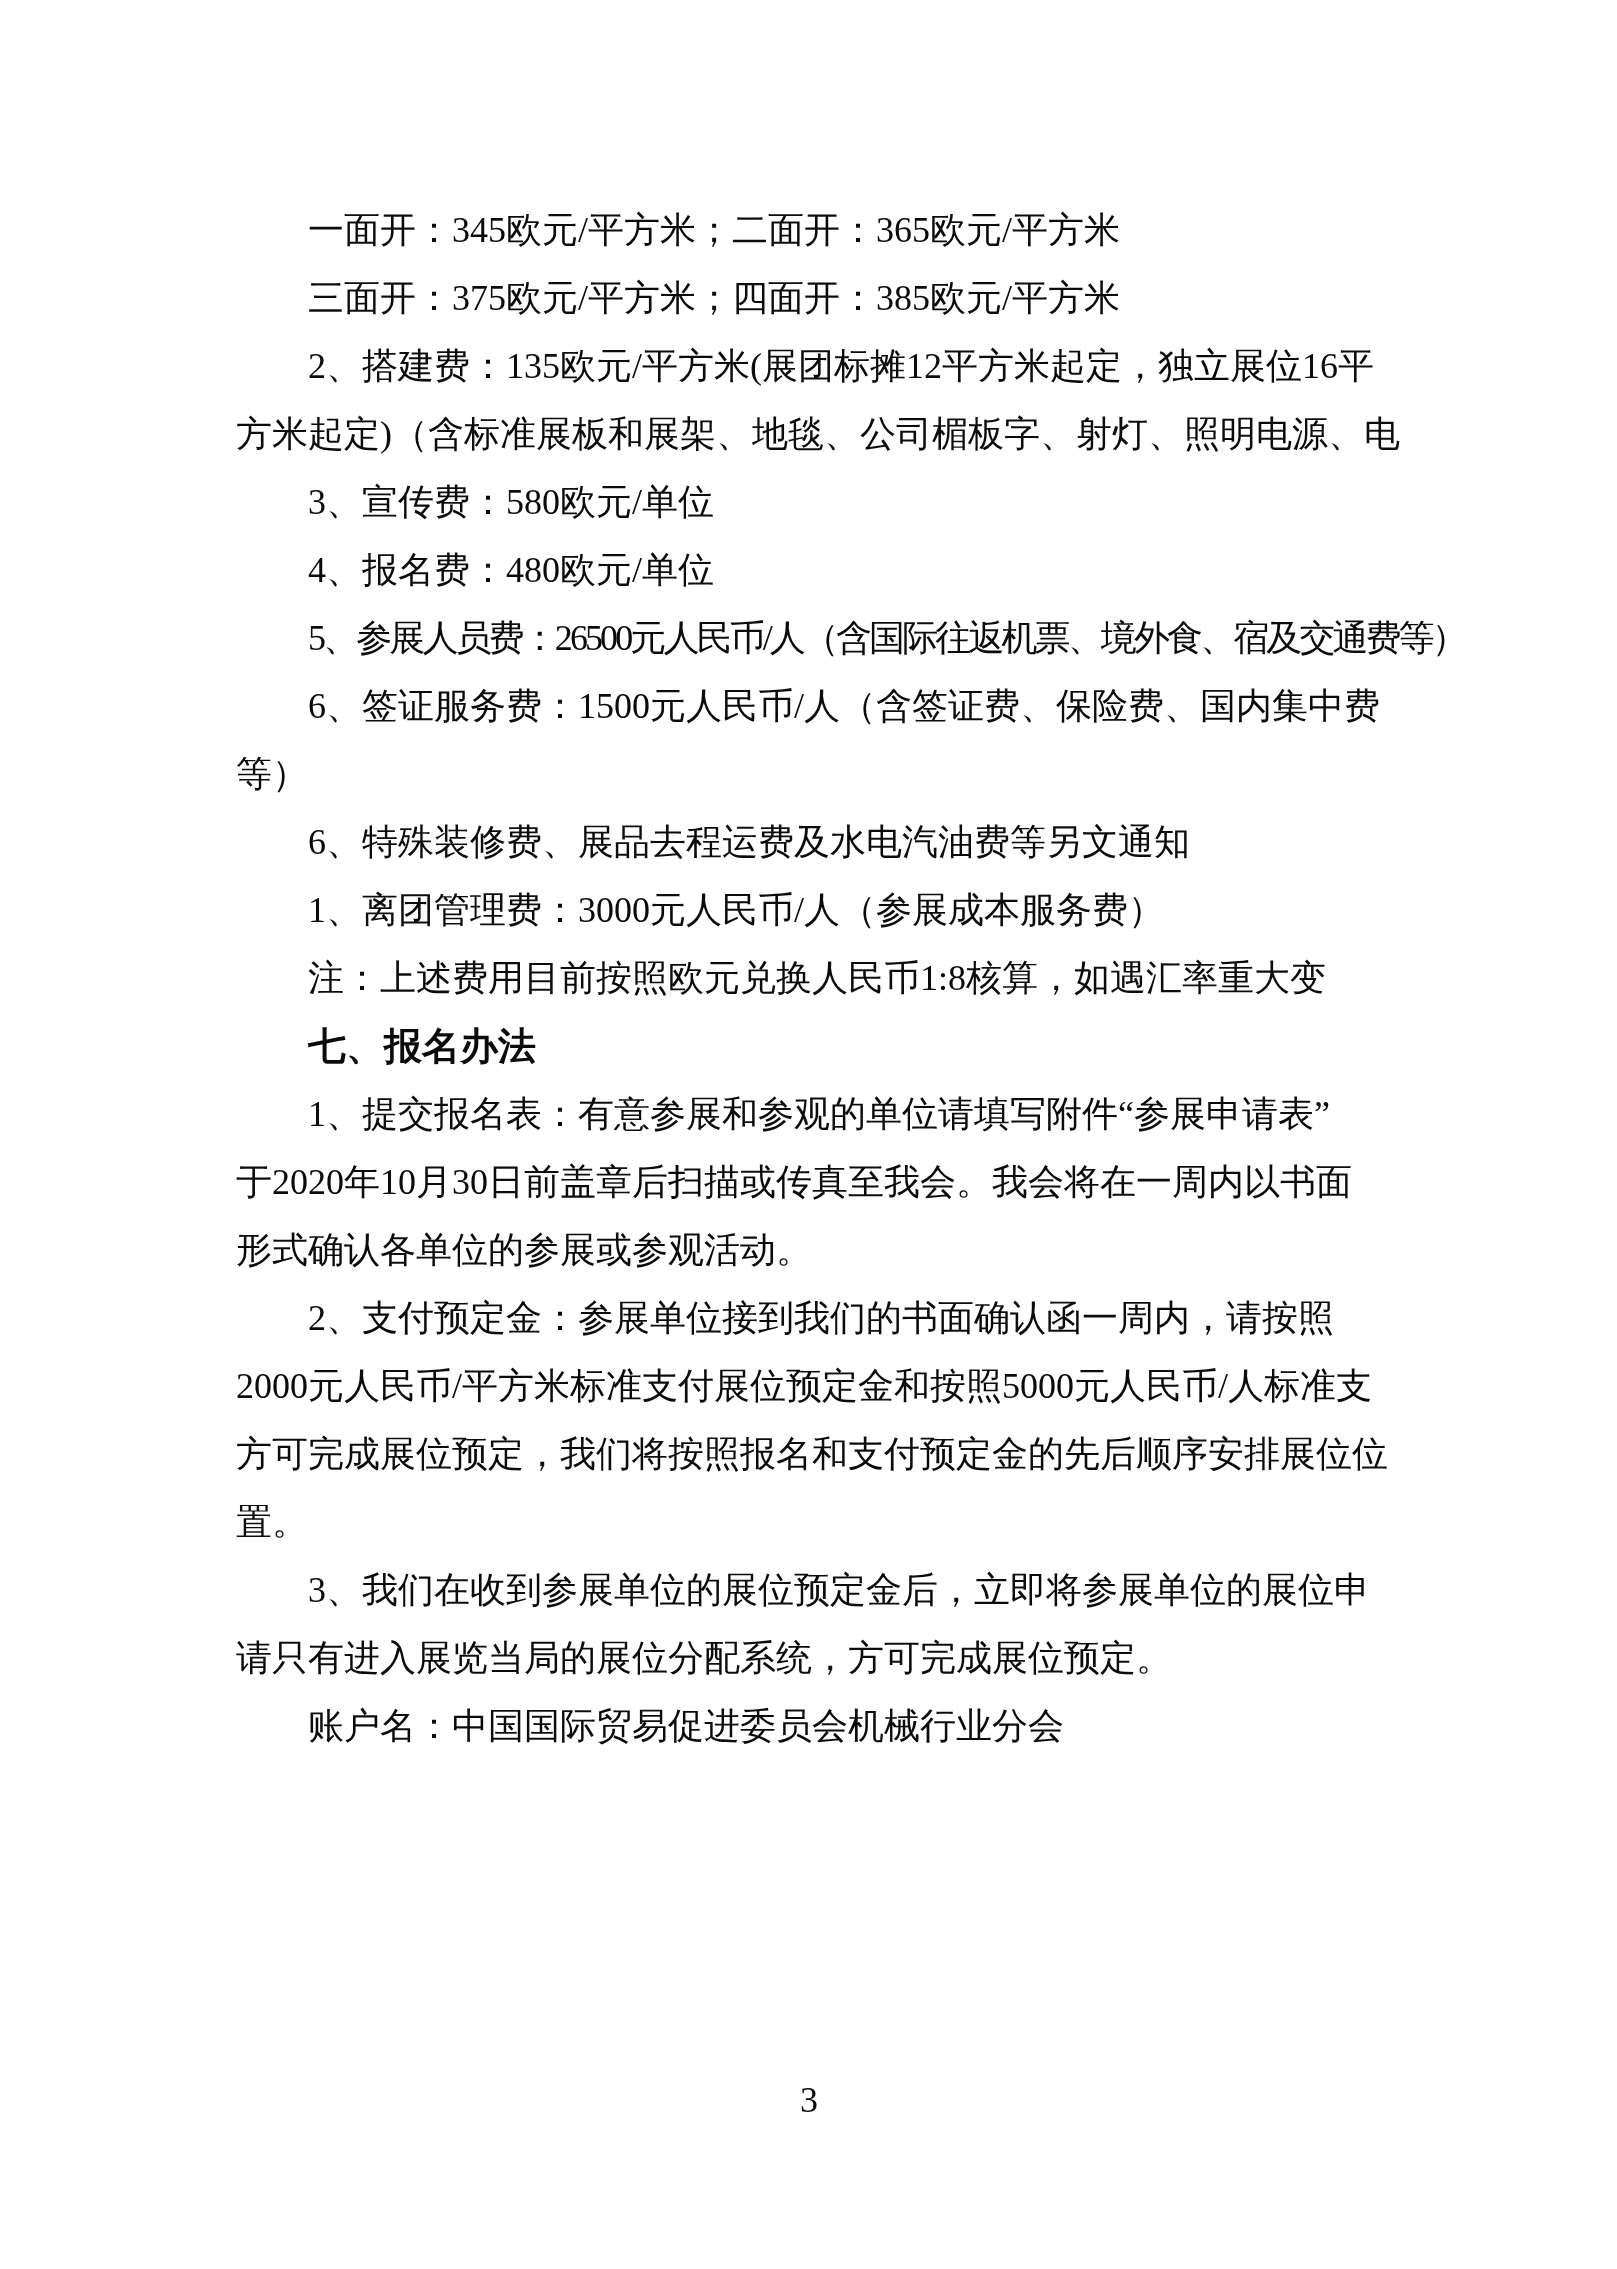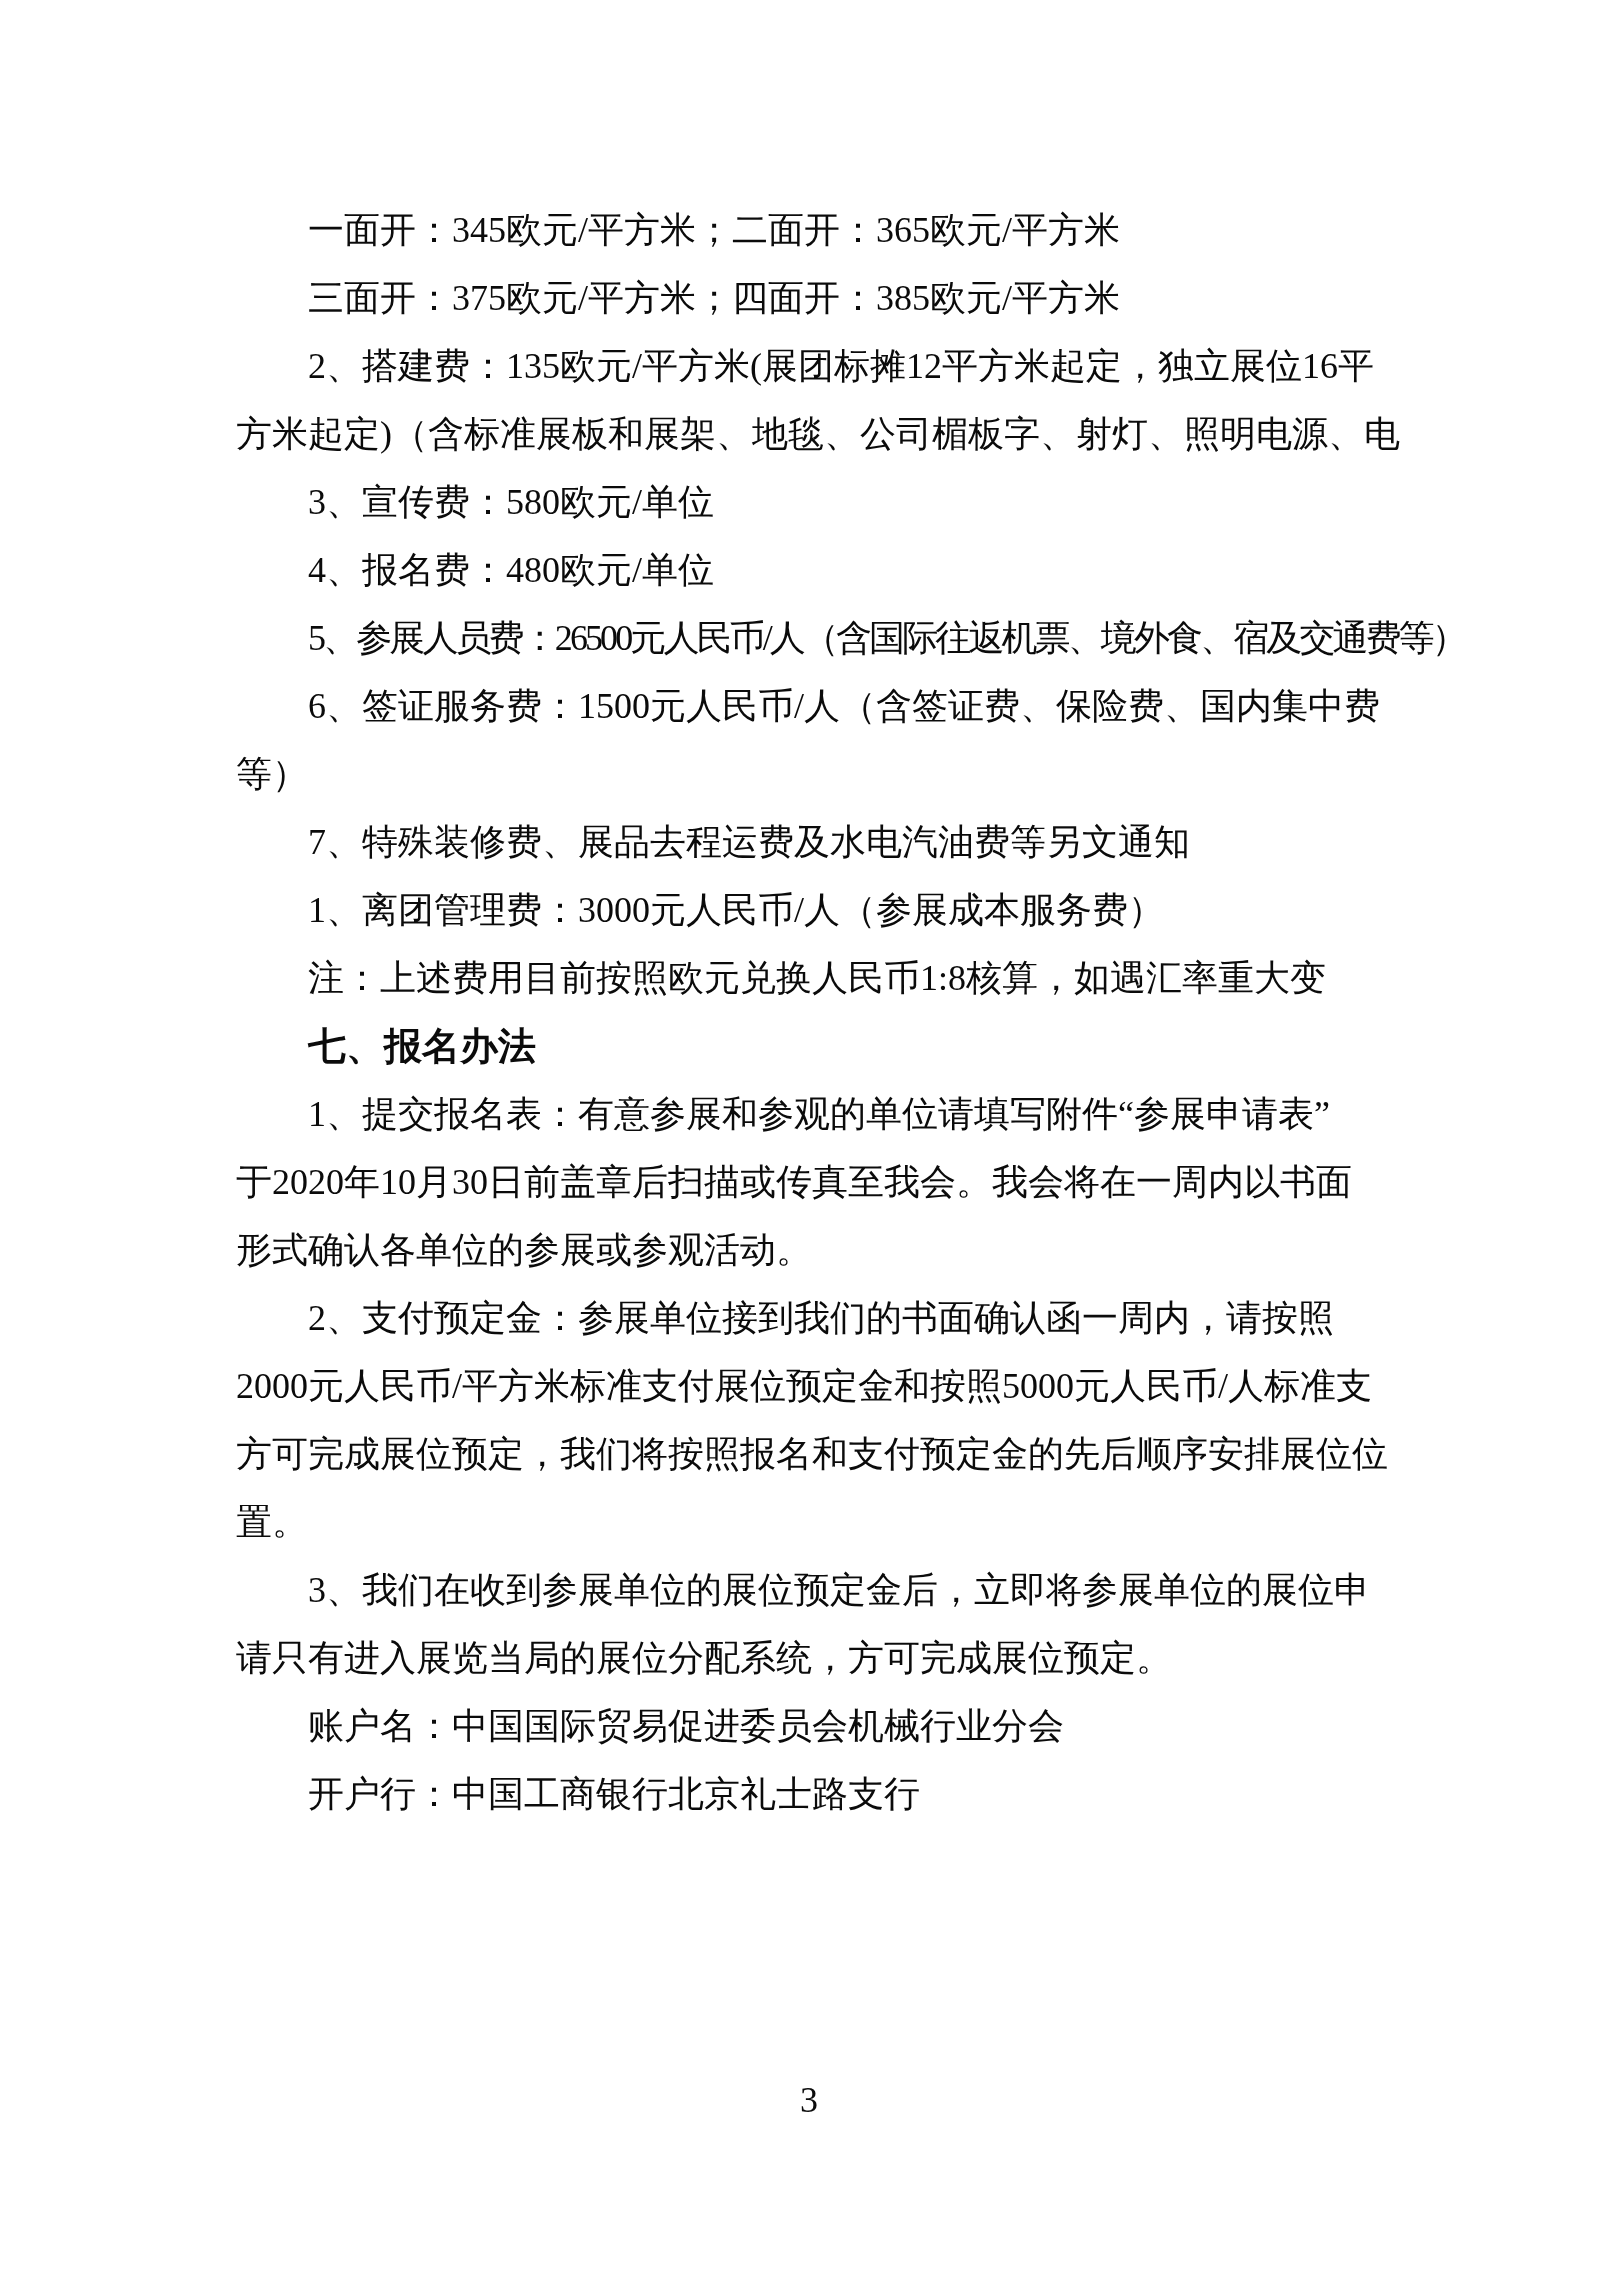--- a/index.html
+++ b/index.html
@@ -58,31 +58,30 @@
   <div class="doc">
     <div class="line indent">一面开：345欧元/平方米；二面开：365欧元/平方米</div>
     <div class="line indent">三面开：375欧元/平方米；四面开：385欧元/平方米</div>
     <div class="line indent">2、搭建费：135欧元/平方米(展团标摊12平方米起定，独立展位16平</div>
     <div class="line">方米起定)（含标准展板和展架、地毯、公司楣板字、射灯、照明电源、电</div>
     <div class="line indent">3、宣传费：580欧元/单位</div>
     <div class="line indent">4、报名费：480欧元/单位</div>
     <div class="line indent tight">5、参展人员费：26500元人民币/人（含国际往返机票、境外食、宿及交通费等）</div>
     <div class="line indent">6、签证服务费：1500元人民币/人（含签证费、保险费、国内集中费</div>
     <div class="line">等）</div>
-    <div class="line indent">7、特殊装修费、展品去程运费及水电汽油费等另文通知</div>
+    <div class="line indent">6、特殊装修费、展品去程运费及水电汽油费等另文通知</div>
     <div class="line indent">1、离团管理费：3000元人民币/人（参展成本服务费）</div>
     <div class="line indent">注：上述费用目前按照欧元兑换人民币1:8核算，如遇汇率重大变</div>
     <div class="line indent heading">七、报名办法</div>
     <div class="line indent">1、提交报名表：有意参展和参观的单位请填写附件“参展申请表”</div>
     <div class="line">于2020年10月30日前盖章后扫描或传真至我会。我会将在一周内以书面</div>
     <div class="line">形式确认各单位的参展或参观活动。</div>
     <div class="line indent">2、支付预定金：参展单位接到我们的书面确认函一周内，请按照</div>
     <div class="line">2000元人民币/平方米标准支付展位预定金和按照5000元人民币/人标准支</div>
     <div class="line">方可完成展位预定，我们将按照报名和支付预定金的先后顺序安排展位位</div>
     <div class="line">置。</div>
     <div class="line indent">3、我们在收到参展单位的展位预定金后，立即将参展单位的展位申</div>
     <div class="line">请只有进入展览当局的展位分配系统，方可完成展位预定。</div>
     <div class="line indent">账户名：中国国际贸易促进委员会机械行业分会</div>
-    <div class="line indent">开户行：中国工商银行北京礼士路支行</div>
   </div>
   <div class="page-number">3</div>
 </div>
 
 
 </body></html>

